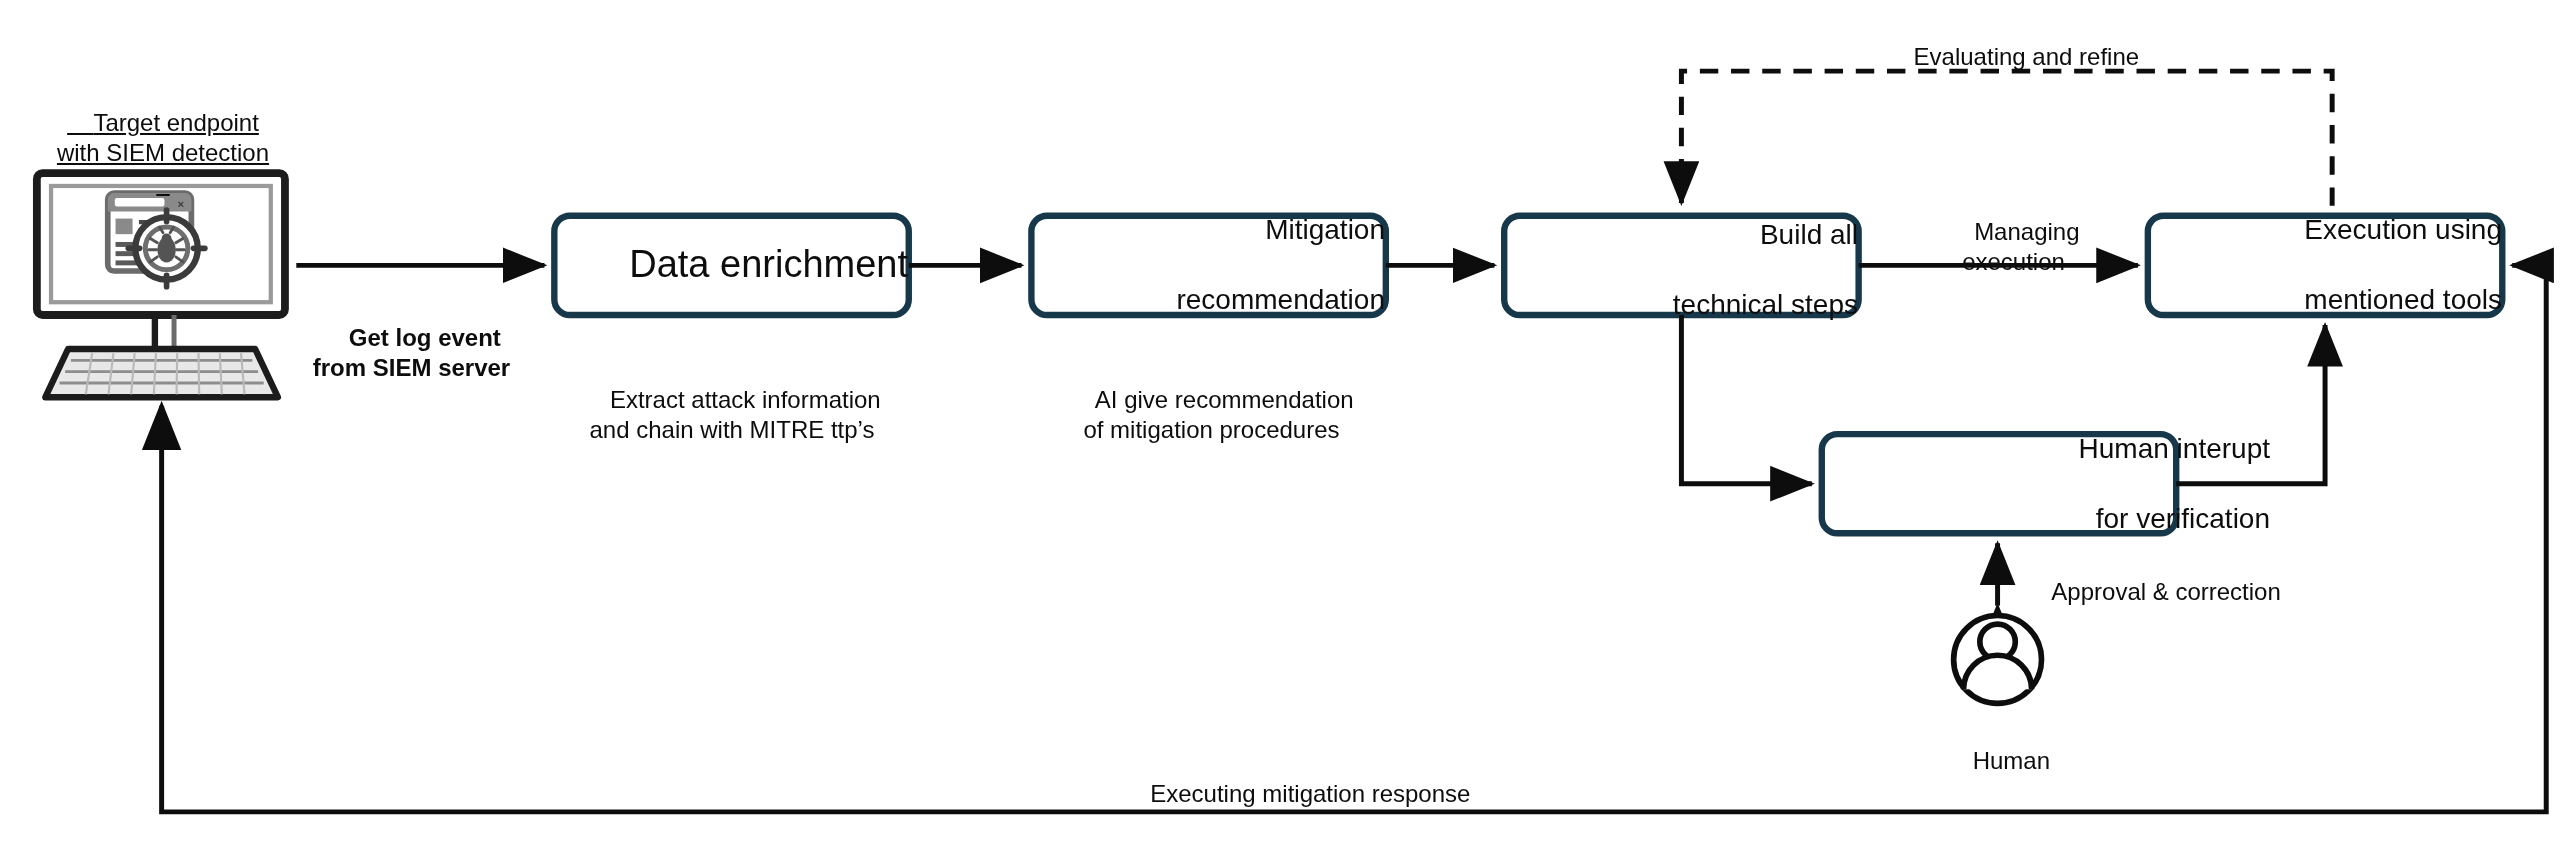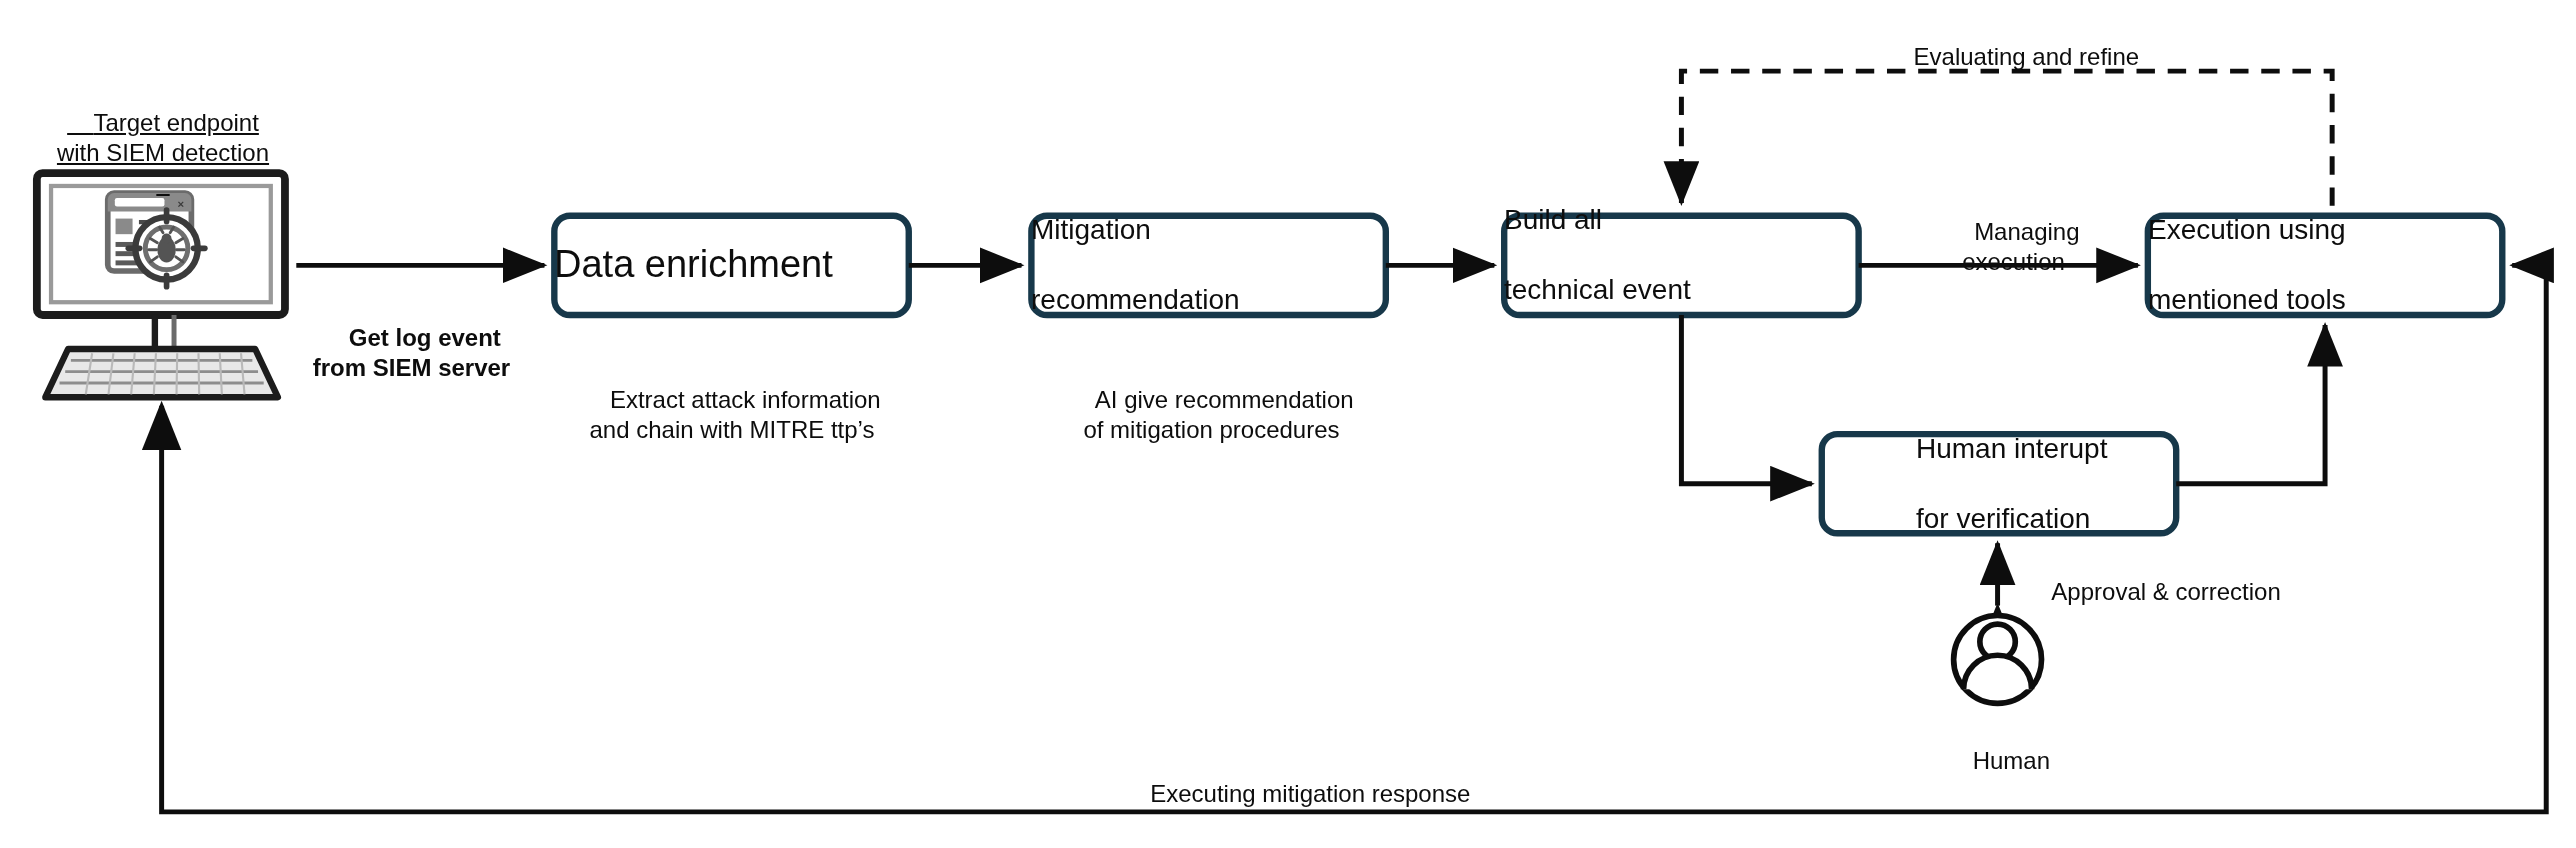--- a/index.html
+++ b/index.html
@@ -1,21 +1,21 @@
 <!DOCTYPE html>
 <html style="font-size:11.3px"><head>
 <meta charset="utf-8">
 <style>
   html,body{margin:0;padding:0;background:#ffffff;}
   body{font-family:"Liberation Sans","DejaVu Sans",sans-serif;}
   #stage{position:relative;width:2576px;height:849px;background:#ffffff;overflow:hidden;}
   #svg-layer{position:absolute;left:0;top:0;width:2576px;height:849px;}
   .lbl{position:absolute;color:#0d0d0d;font-size:24px;line-height:1.28;white-space:pre;}
   .lbl.c{text-align:center;}
-  .node-text{position:absolute;color:#0d0d0d;text-align:left;line-height:1.26;white-space:pre;
+  .node-text{position:absolute;color:#0d0d0d;text-align:right;line-height:1.26;white-space:pre;
              display:flex;align-items:center;justify-content:center;}
   .node-text span{display:block;width:100%;}
 </style>
 </head>
 <body>
 
 <div id="stage">
 
   <svg id="svg-layer" viewBox="0 0 3634 1197">
     <defs>
@@ -130,22 +130,22 @@
   </svg>
 
   <div class="node-text" style="left:554px;top:215px;width:354px;height:99px;font-size:38px;">
     <span>Data enrichment</span>
   </div>
 
   <div class="node-text" style="left:1031px;top:215px;width:354px;height:99px;font-size:28px;">
     <span><span>Mitigation</span><br><span>recommendation</span></span>
   </div>
 
-  <div class="node-text" style="left:1504px;top:205px;width:354px;height:99px;font-size:28px;">
-    <span><span>Build all</span><br><span>technical event</span></span>
+  <div class="node-text" style="left:1504px;top:220px;width:354px;height:99px;font-size:28px;">
+    <span><span>Build all</span><br><span>technical steps</span></span>
   </div>
 
   <div class="node-text" style="left:2148px;top:215px;width:354px;height:99px;font-size:28px;">
     <span><span>Execution using</span><br><span>mentioned tools</span></span>
   </div>
 
   <div class="node-text" style="left:1916px;top:434px;width:354px;height:99px;font-size:28px;">
     <span><span>Human interupt</span><br><span>for verification</span></span>
   </div>
 

